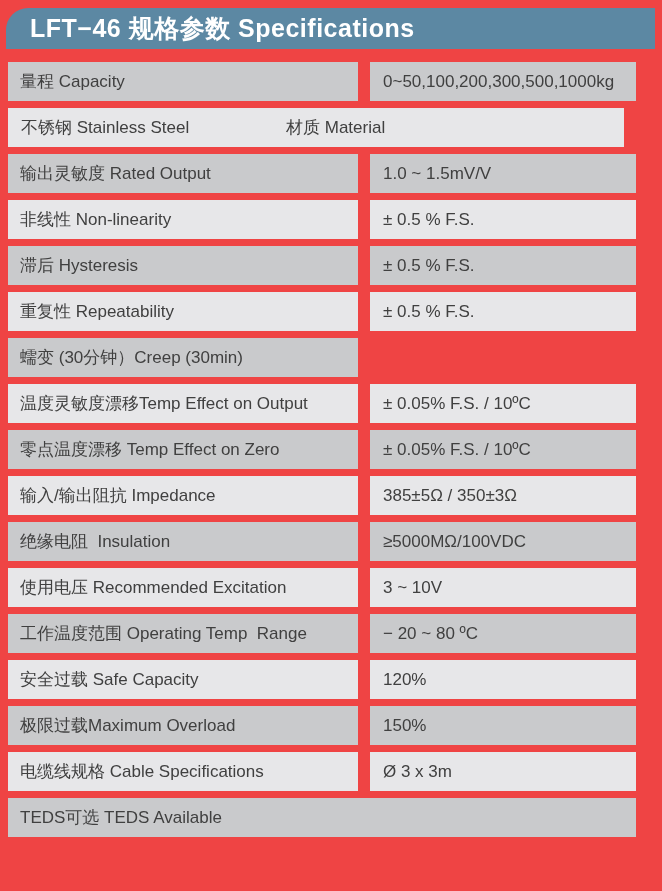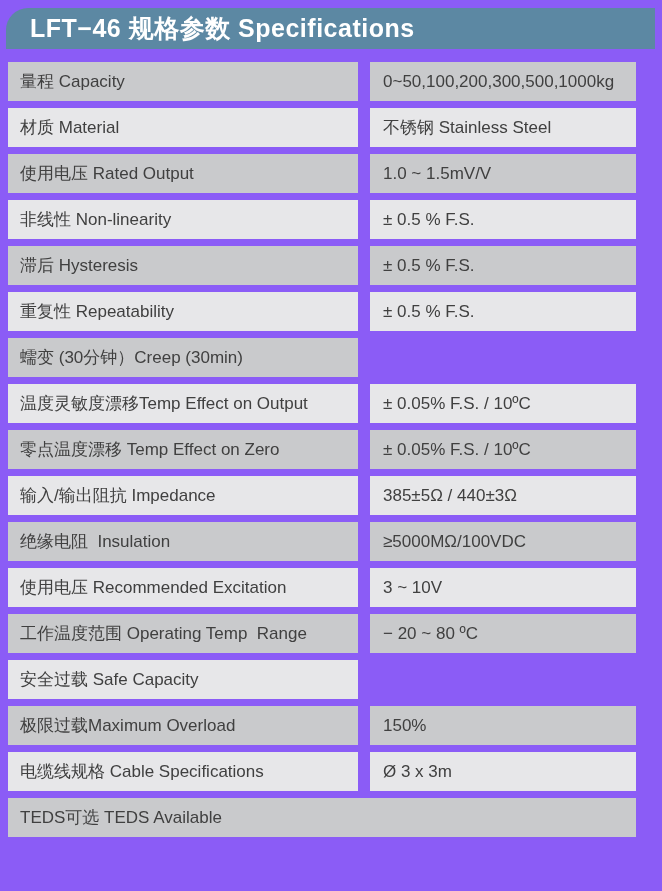--- a/index.html
+++ b/index.html
@@ -5,21 +5,21 @@
   html, body {
     margin: 0;
     padding: 0;
     background: #ffffff;
     font-family: "Liberation Sans", "DejaVu Sans", sans-serif;
   }
   .page {
     position: relative;
     width: 662px;
     height: 891px;
-    background: #8b5cf6;
+    background: #ef4444;
     overflow: hidden;
   }
   .title-bar {
     position: absolute;
     left: 6px;
     top: 8px;
     width: 649px;
     height: 41px;
     background: var(--header-bg, #5c88a3);
     border-top-left-radius: 22px;
@@ -79,25 +79,25 @@
   <div class="title-bar">
     <span class="title-text">LFT−46 规格参数 Specifications</span>
   </div>
 
   <div class="spec-table">
       <div class="row">
         <div class="cell label">量程 Capacity</div>
         <div class="cell value">0~50,100,200,300,500,1000kg</div>
       </div>
       <div class="row">
+        <div class="cell value">不锈钢 Stainless Steel</div>
         <div class="cell label">材质 Material</div>
-        <div class="cell value">不锈钢 Stainless Steel</div>
       </div>
       <div class="row">
-        <div class="cell label">使用电压 Rated Output</div>
+        <div class="cell label">输出灵敏度 Rated Output</div>
         <div class="cell value">1.0 ~ 1.5mV/V</div>
       </div>
       <div class="row">
         <div class="cell label">非线性 Non-linearity</div>
         <div class="cell value">± 0.5 % F.S.</div>
       </div>
       <div class="row">
         <div class="cell label">滞后 Hysteresis</div>
         <div class="cell value">± 0.5 % F.S.</div>
       </div>
@@ -111,36 +111,37 @@
       <div class="row">
         <div class="cell label">温度灵敏度漂移Temp Effect on Output</div>
         <div class="cell value">± 0.05% F.S. / 10ºC</div>
       </div>
       <div class="row">
         <div class="cell label">零点温度漂移 Temp Effect on Zero</div>
         <div class="cell value">± 0.05% F.S. / 10ºC</div>
       </div>
       <div class="row">
         <div class="cell label">输入/输出阻抗 Impedance</div>
-        <div class="cell value">385±5Ω / 440±3Ω</div>
+        <div class="cell value">385±5Ω / 350±3Ω</div>
       </div>
       <div class="row">
         <div class="cell label">绝缘电阻  Insulation</div>
         <div class="cell value">≥5000MΩ/100VDC</div>
       </div>
       <div class="row">
         <div class="cell label">使用电压 Recommended Excitation</div>
         <div class="cell value">3 ~ 10V</div>
       </div>
       <div class="row">
         <div class="cell label">工作温度范围 Operating Temp  Range</div>
         <div class="cell value">− 20 ~ 80 ºC</div>
       </div>
       <div class="row">
         <div class="cell label">安全过载 Safe Capacity</div>
+        <div class="cell value">120%</div>
       </div>
       <div class="row">
         <div class="cell label">极限过载Maximum Overload</div>
         <div class="cell value">150%</div>
       </div>
       <div class="row">
         <div class="cell label">电缆线规格 Cable Specifications</div>
         <div class="cell value">Ø 3 x 3m</div>
       </div>
       <div class="row full">

